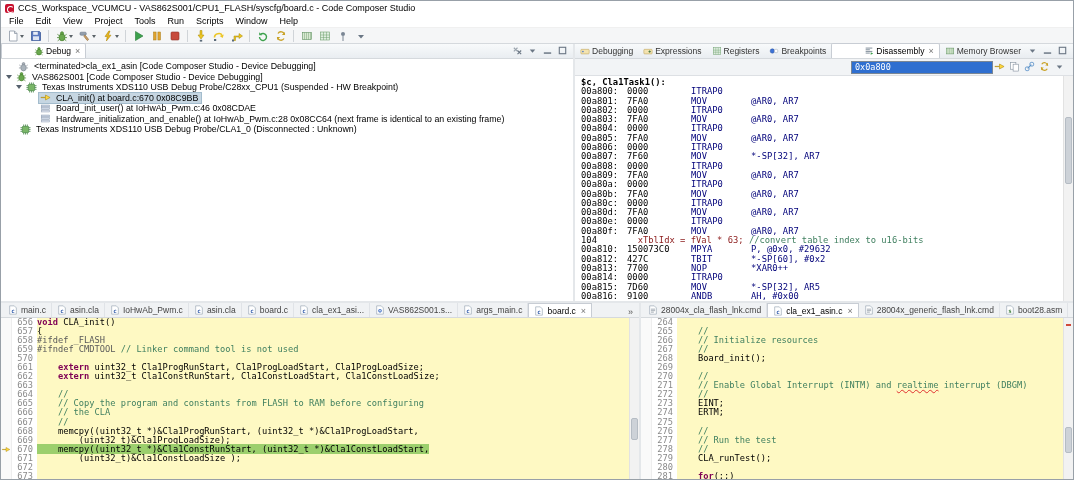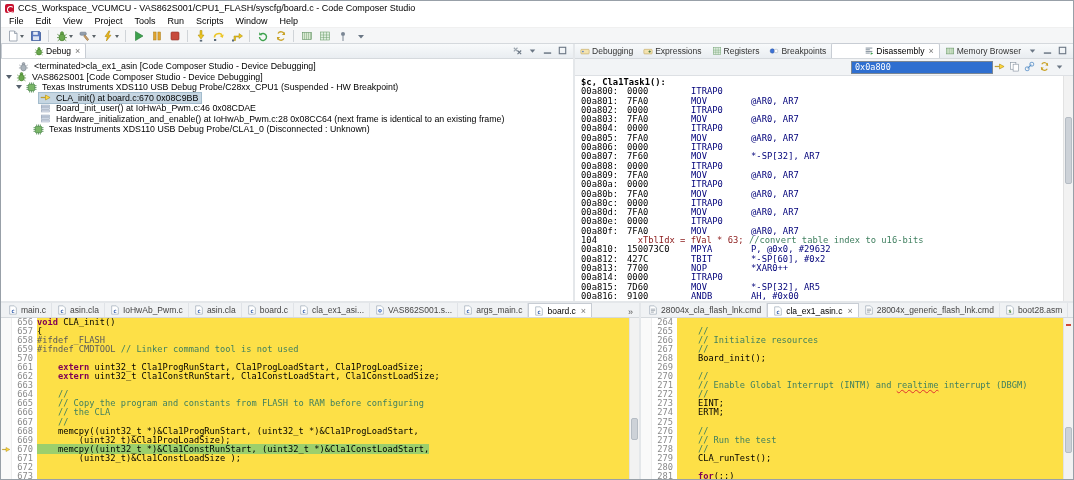--- a/index.html
+++ b/index.html
@@ -48,21 +48,21 @@
   .dr{display:flex;height:9.3px;}
   .dr .da{width:46px;flex:0 0 auto;}
   .dr .dc{width:64px;flex:0 0 auto;}
   .dr .dm{width:60px;flex:0 0 auto;color:#00007a;}
   .dr .do{color:#00007a;}
   .dr.dhead{font-weight:bold;}
   .dsrc .stmt{color:#8b1a1a;}
   .dsrc .cmt{color:#3f7f5f;}
   
   .main-bottom{display:flex;height:178px;border-top:2px solid #e4e7ea;}
-  .editor{display:flex;flex-direction:column;background:#fde047;overflow:hidden;}
+  .editor{display:flex;flex-direction:column;background:#fef9c3;overflow:hidden;}
   .editor.left{width:640px;border-right:2px solid #e4e7ea;}
   .editor.right{flex:1;}
   .ed-tabs{height:15px;background:#f0f2f4;border-bottom:1px solid #d5d9dd;display:flex;align-items:flex-end;padding-left:2px;font-size:8.5px;white-space:nowrap;overflow:hidden;}
   .ed-tab{height:14px;display:inline-flex;align-items:center;gap:3px;padding:0 5px;color:#444;border-right:1px solid #e0e3e7;cursor:default;}
   .ed-tab.active{background:#fff;border:1px solid #c8cdd4;border-bottom:none;color:#000;}
   .ed-tab .ico{width:10px;height:10px;}
   .tab-chevron{margin-left:auto;padding:0 6px;color:#555;font-size:9px;}
   .ed-body{flex:1;display:flex;overflow:hidden;font-family:"DejaVu Sans Mono",monospace;font-size:8.7px;line-height:9.05px;}
   .marker-col{width:11px;background:#fafafa;border-right:1px solid #eeeeee;position:relative;flex:0 0 auto;}
   .cur-marker{position:absolute;left:0;width:11px;height:9px;}
@@ -314,21 +314,21 @@
               <span class="ico">
                 <svg viewBox="0 0 12 12">
                   <rect x="1.5" y="2.2" width="9" height="2" fill="#cdd6e4" stroke="#8494ab" stroke-width=".5"></rect>
                   <rect x="1.5" y="5" width="9" height="2" fill="#cdd6e4" stroke="#8494ab" stroke-width=".5"></rect>
                   <rect x="1.5" y="7.8" width="9" height="2" fill="#e3e8f1" stroke="#8494ab" stroke-width=".5"></rect>
                 </svg>
               </span>
               <span class="tr-label">Hardware_initialization_and_enable() at IoHwAb_Pwm.c:28 0x08CC64  (next frame is identical to an existing frame)</span>
             </span>
           </div>
-          <div class="tr" style="padding-left: 31px;">
+          <div class="tr" style="padding-left: 18px;">
             <span class="rowc">
               <span class="ico">
                 <svg viewBox="0 0 12 12">
                   <rect x="2.5" y="2.5" width="7" height="7" rx="1" fill="#79b667" stroke="#3f7f3f" stroke-width=".7"></rect>
                   <path d="M4 .5v2M6 .5v2M8 .5v2M4 9.5v2M6 9.5v2M8 9.5v2M.5 4h2M.5 6h2M.5 8h2M9.5 4h2M9.5 6h2M9.5 8h2" stroke="#3f7f3f" stroke-width=".8"></path>
                 </svg>
               </span>
               <span class="tr-label">Texas Instruments XDS110 USB Debug Probe/CLA1_0 (Disconnected : Unknown)</span>
             </span>
           </div>

